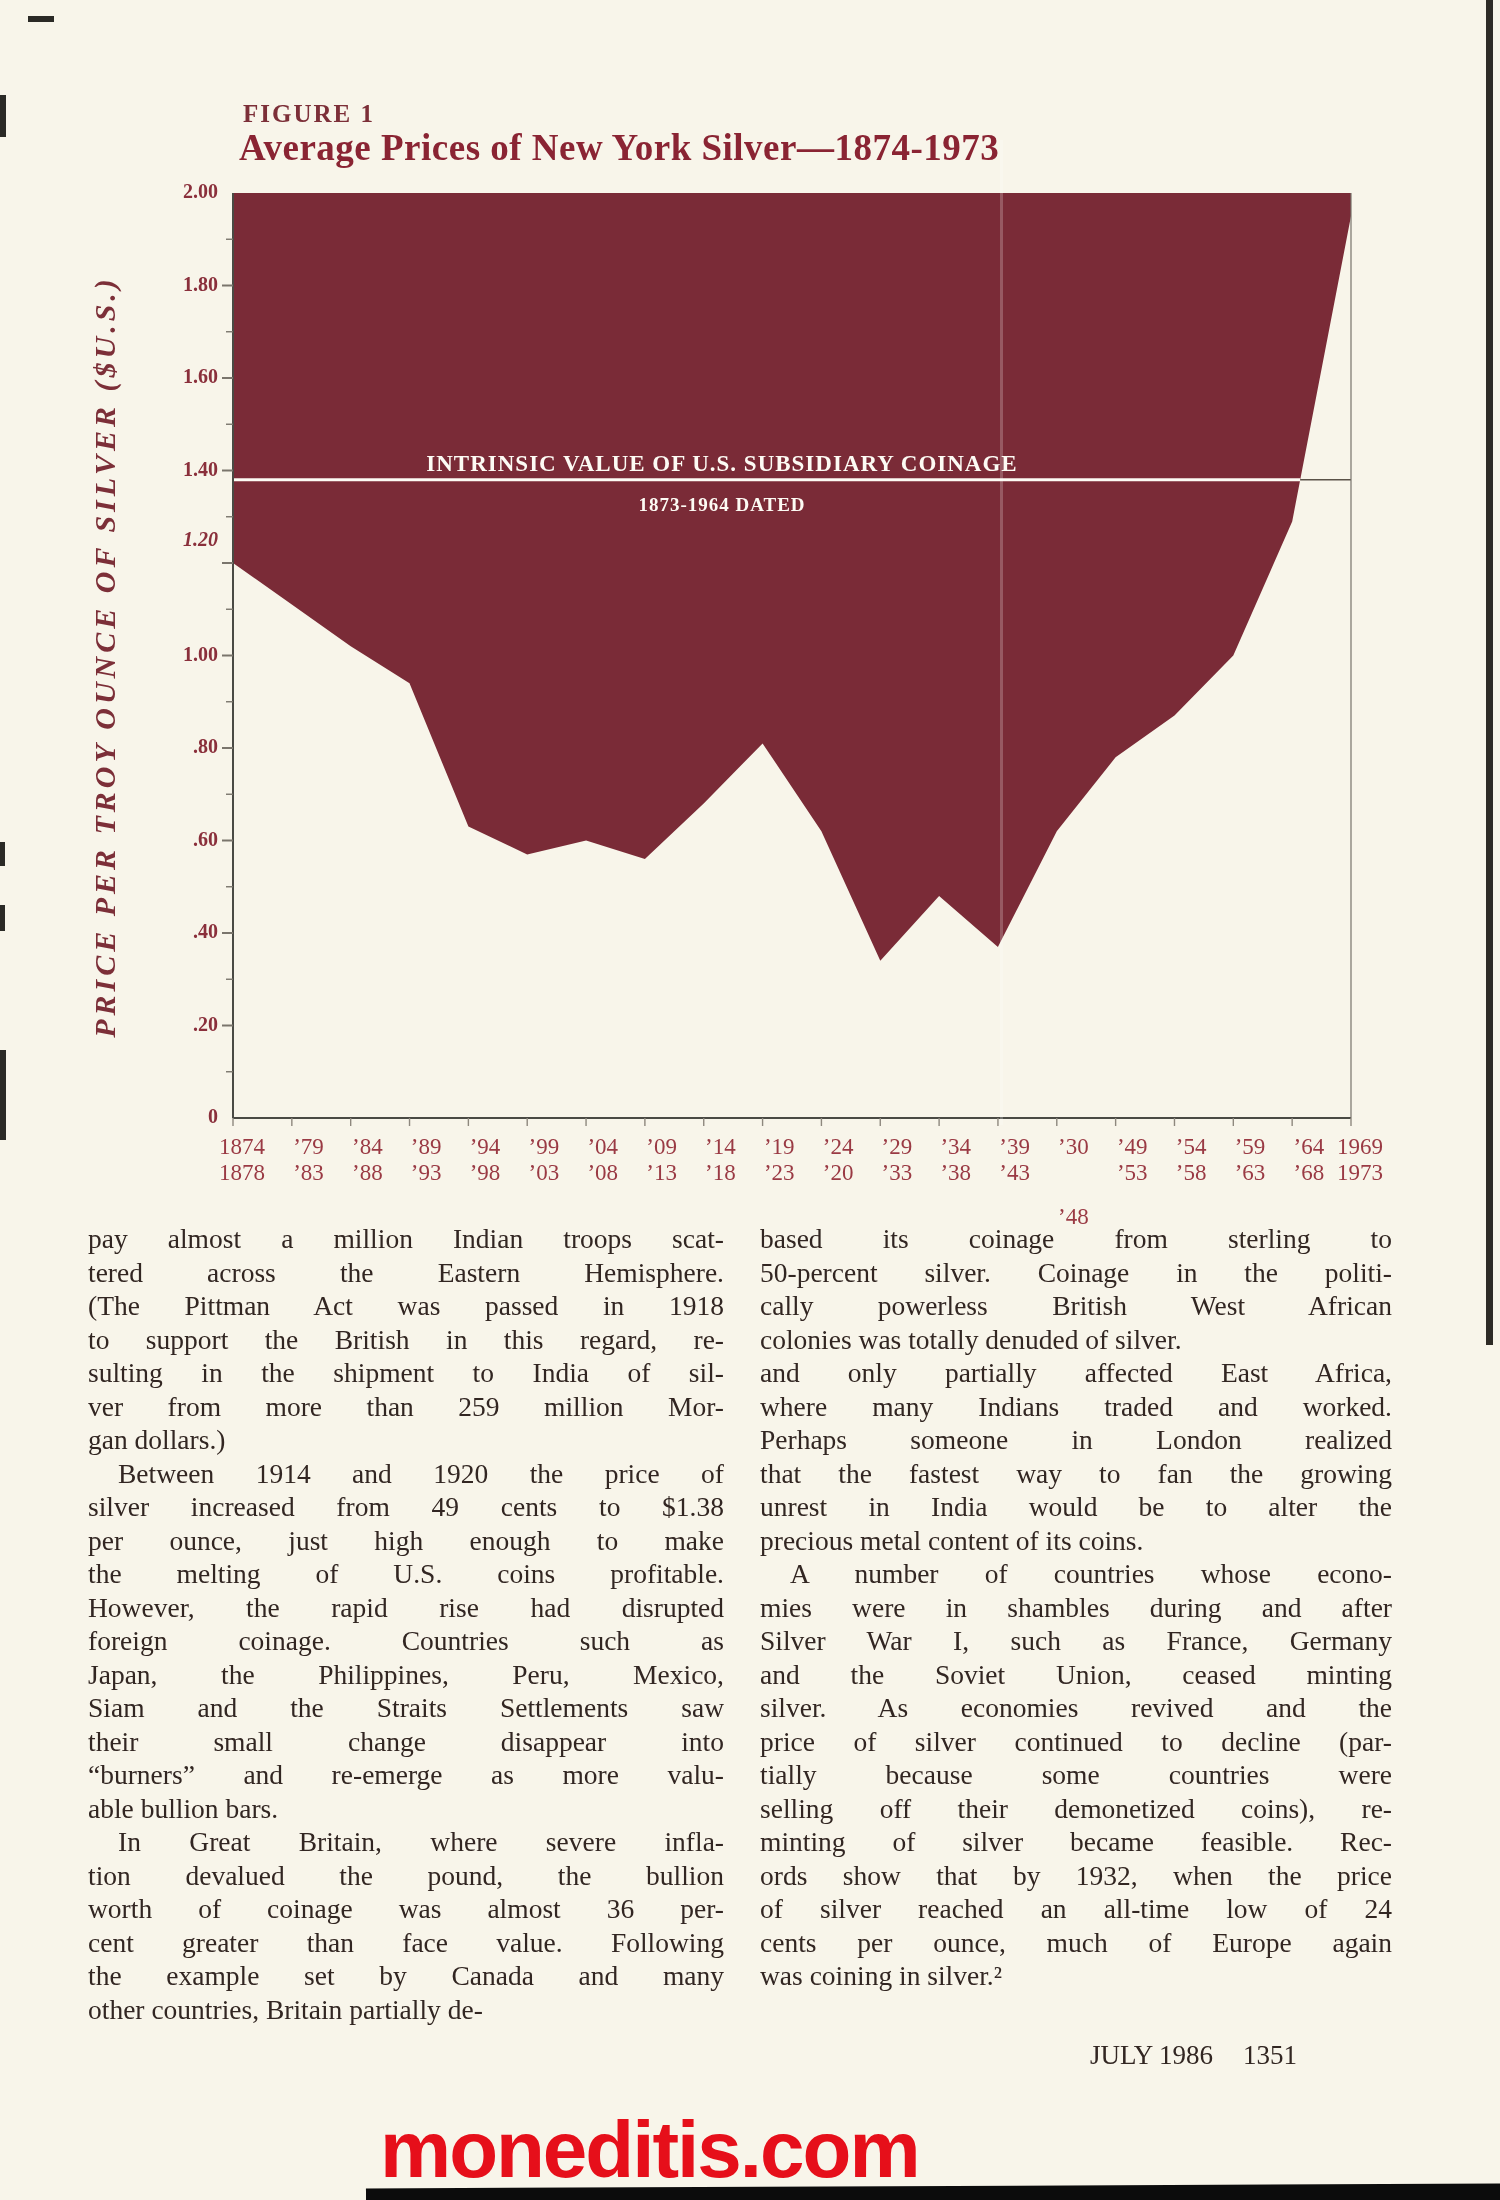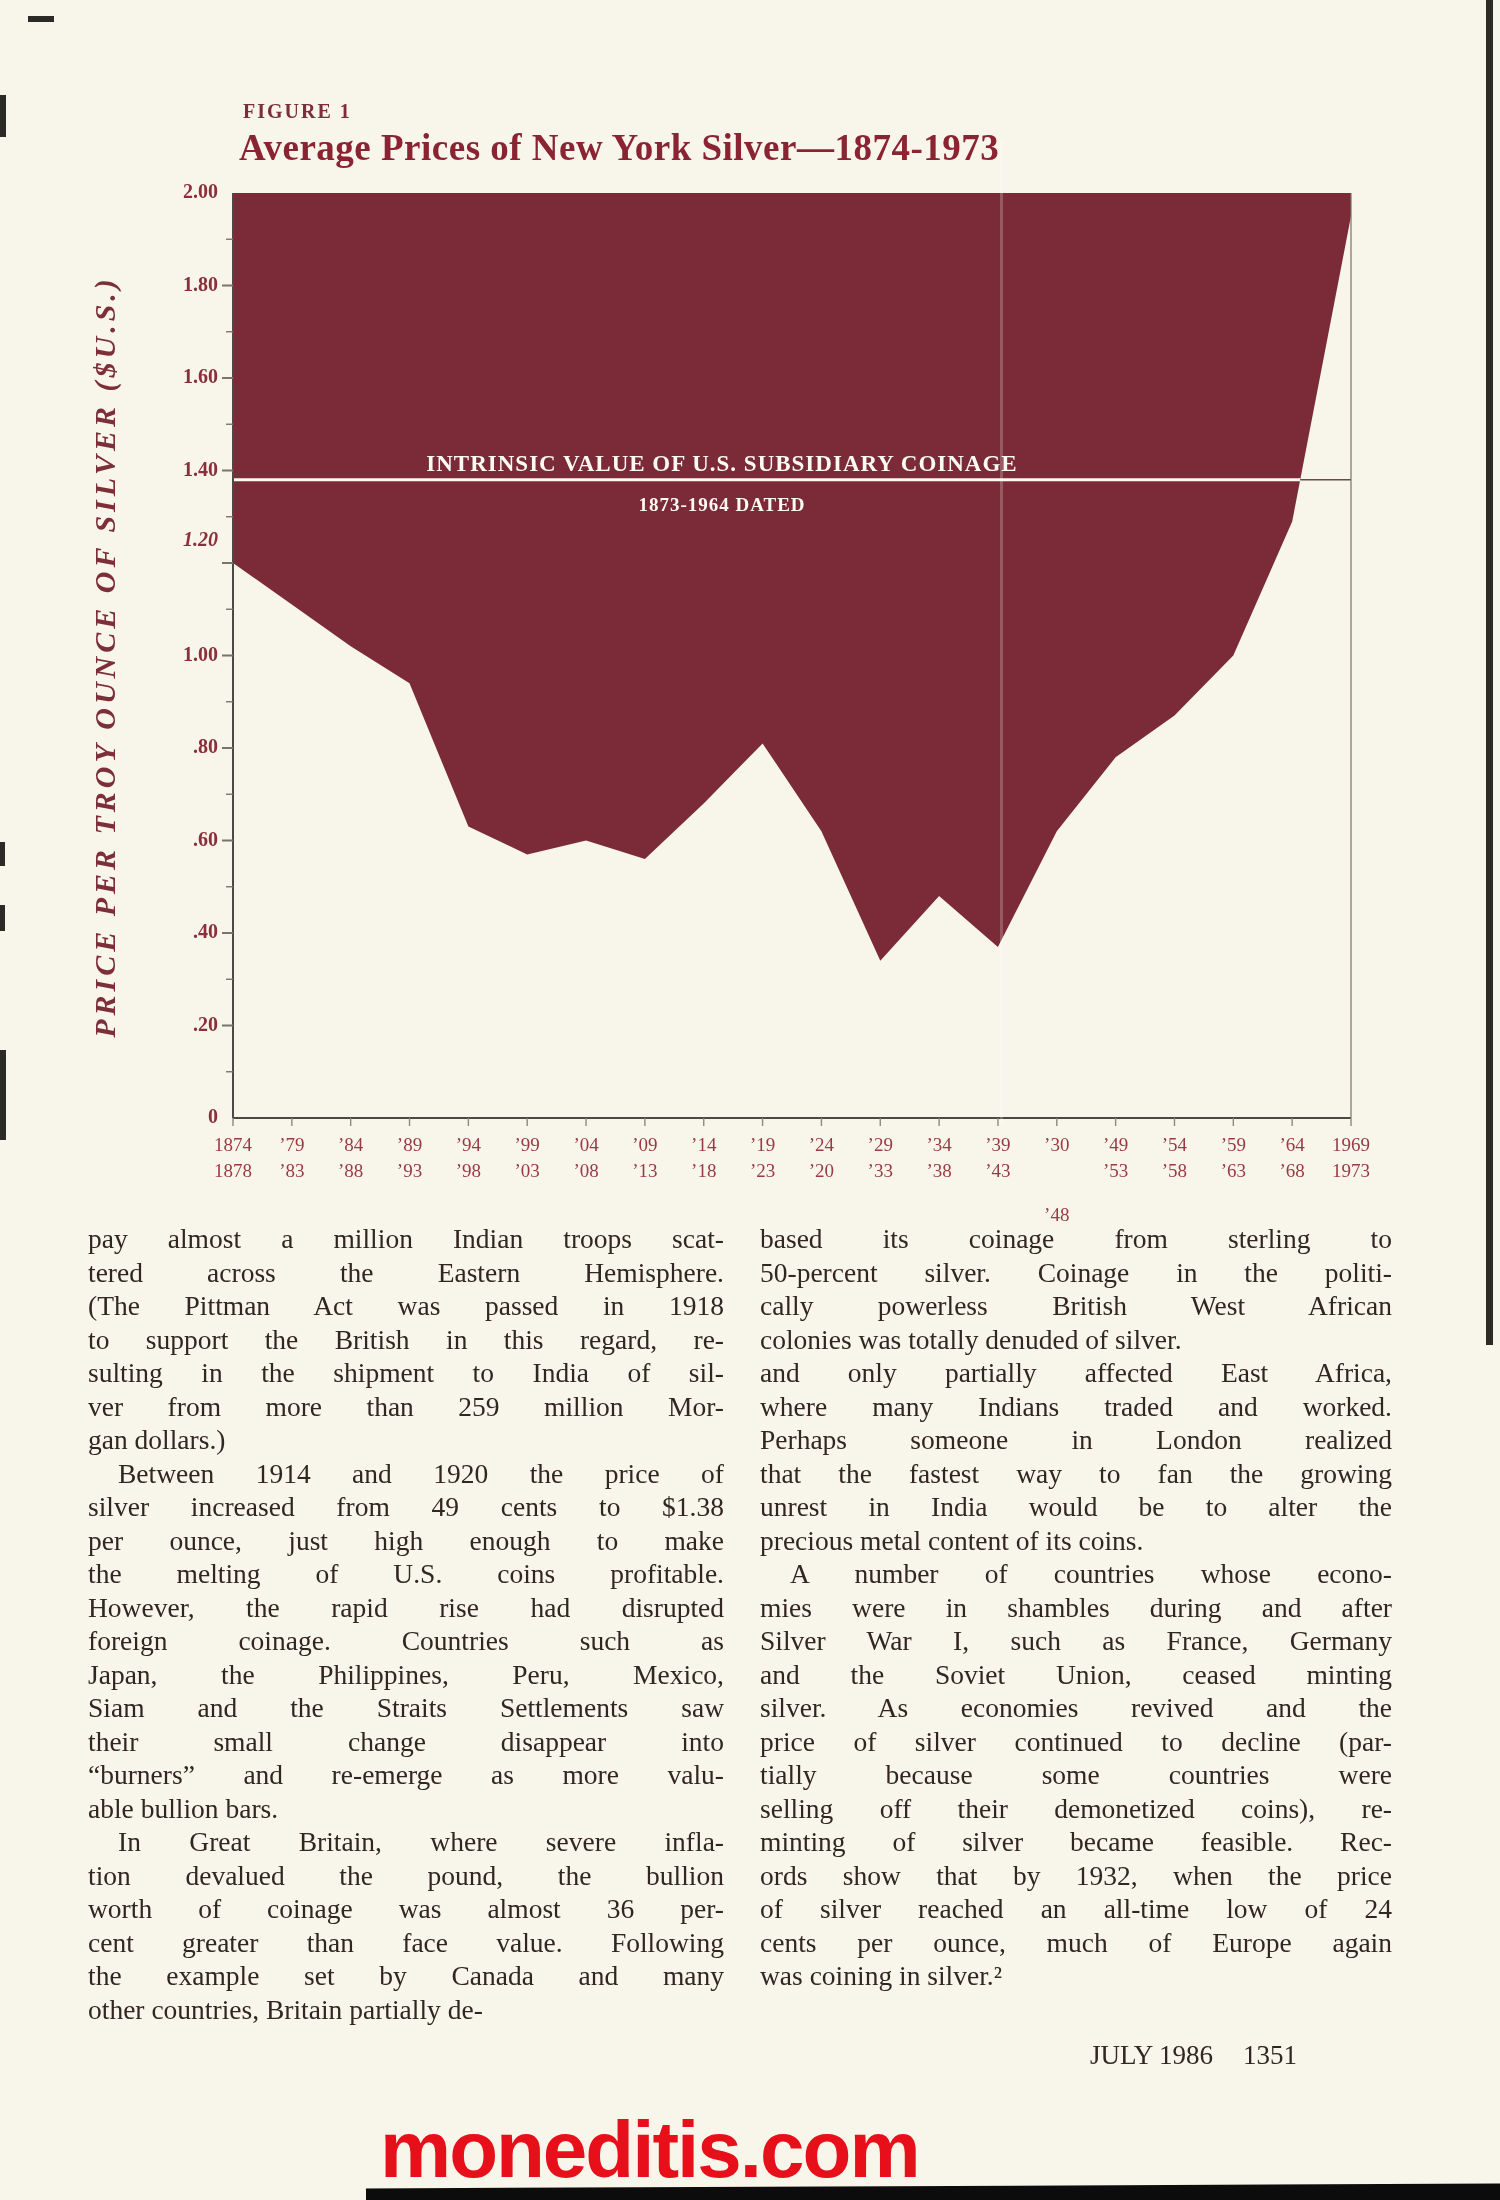--- a/index.html
+++ b/index.html
@@ -4,21 +4,21 @@
 <style>
   html,body{margin:0;padding:0;}
   body{font-family:"Liberation Serif",serif;}
   #page-root{
     position:relative;width:1500px;height:2200px;overflow:hidden;
     background:var(--page-bg,#f8f5ea);
   }
   
   .figure-label{
     position:absolute;left:243px;top:100px;
-    font-size:20px;font-weight:bold;letter-spacing:2px;
+    font-size:25px;font-weight:bold;letter-spacing:2px;
     color:var(--maroon-dark,#7c2f38);
   }
   .chart-title{
     position:absolute;left:239px;top:126px;
     font-size:37px;font-weight:bold;letter-spacing:.5px;
     color:var(--title-red,#8a2433);
   }
   
   .y-axis-title{
     position:absolute;left:88px;top:1120px;width:927px;height:46px;
@@ -29,22 +29,22 @@
   
   #chart-area{position:absolute;left:233px;top:193px;width:1118px;height:925px;}
   #chart-area svg{overflow:visible;display:block;}
   .ref-label{fill:#fdfbf4;font-family:"Liberation Serif",serif;font-weight:bold;}
   
   .y-tick-label{
     position:absolute;left:70px;width:148px;text-align:right;
     font-size:20px;font-weight:bold;color:var(--axis-label,#8a2f3b);
   }
   .x-tick-label{
-    position:absolute;width:64px;text-align:center;
-    font-size:19px;color:var(--x-label,#9a3a44);
+    position:absolute;width:64px;text-align:right;
+    font-size:23px;color:var(--x-label,#9a3a44);
   }
   
   .col{position:absolute;top:1222px;font-size:27.5px;line-height:33.5px;color:var(--body-ink,#322622);}
   #left-col{left:88px;width:636px;}
   #right-col{left:760px;width:632px;}
   .text-line{text-align:justify;text-align-last:justify;white-space:normal;}
   .text-line.para-end{text-align-last:left;}
   .text-line.indent{padding-left:30px;}
   
   .footer{

